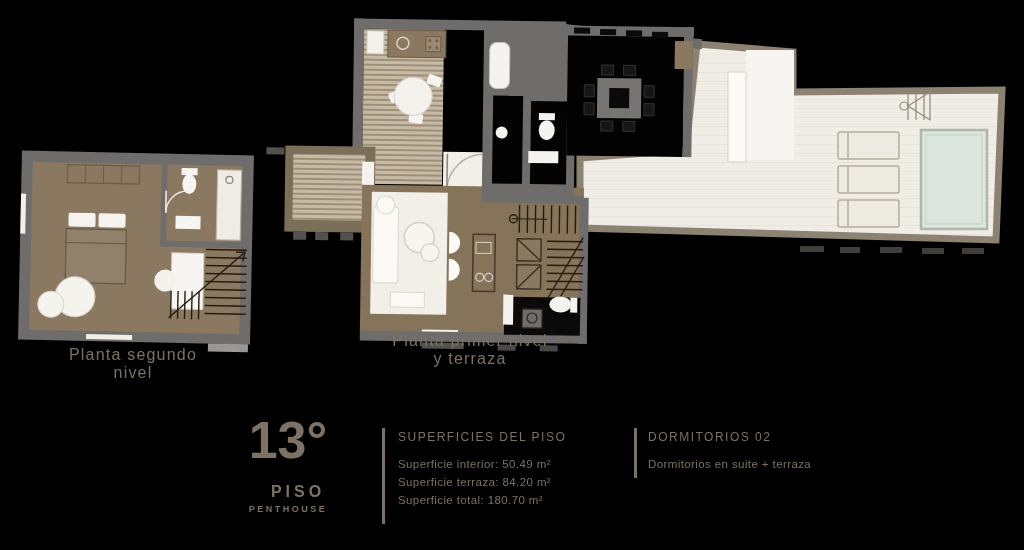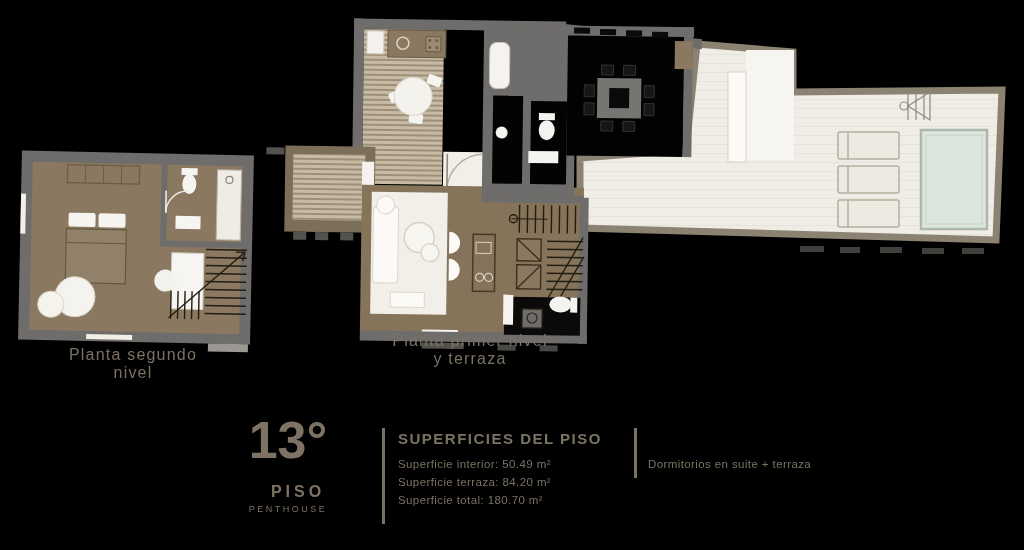--- a/index.html
+++ b/index.html
@@ -6,25 +6,25 @@
   .stage{position:relative;width:1024px;height:550px;background:#000;overflow:hidden;
          font-family:"Liberation Sans", sans-serif;}
   svg{position:absolute;left:0;top:0;}
   .txt{position:absolute;color:#7b7264;}
   .plan-label{font-size:16px;letter-spacing:1.2px;text-align:center;font-weight:500;}
   .floor-number{left:238px;top:414px;width:100px;text-align:center;font-size:52px;
                 font-weight:bold;color:#7d7263;line-height:1;}
   .floor-word{left:248px;top:483px;width:100px;text-align:center;font-size:16px;
               font-weight:bold;letter-spacing:4px;color:#7d7263;}
   .floor-sub{left:238px;top:504px;width:100px;text-align:center;font-size:9px;
-             letter-spacing:2.5px;color:#7d7263;font-weight:normal;}
+             letter-spacing:2.5px;color:#7d7263;font-weight:bold;}
   .divider{position:absolute;background:#7b7264;width:3px;}
   .divider.tall{left:382px;top:428px;height:96px;}
   .divider.short{left:634px;top:428px;height:50px;}
-  .block-heading{font-size:15px;font-weight:bold;letter-spacing:1.5px;}
+  .block-heading{font-size:12px;font-weight:normal;letter-spacing:1.5px;}
   .block-line{font-size:11.5px;letter-spacing:.4px;}
   .b1-heading{left:398px;top:430px;width:230px;}
   .b1-l0{left:398px;top:458px;width:230px;}
   .b1-l1{left:398px;top:476px;width:230px;}
   .b1-l2{left:398px;top:494px;width:230px;}
   .b2-heading{left:648px;top:430px;width:230px;}
   .b2-l0{left:648px;top:458px;width:260px;}
   .lbl-upper{left:58px;top:346px;width:150px;}
   .lbl-lower{left:390px;top:332px;width:160px;}
 </style>
@@ -305,15 +305,16 @@
 
 <div class="divider tall"></div>
 
 <div class="txt block-heading b1-heading">SUPERFICIES DEL PISO</div>
 <div class="txt block-line b1-l0">Superficie interior: 50.49 m²</div>
 <div class="txt block-line b1-l1">Superficie terraza: 84.20 m²</div>
 <div class="txt block-line b1-l2">Superficie total: 180.70 m²</div>
 
 <div class="divider short"></div>
 
+<div class="txt block-heading b2-heading">DORMITORIOS 02</div>
 <div class="txt block-line b2-l0">Dormitorios en suite + terraza</div>
 
 </div>
 
 </body></html>

